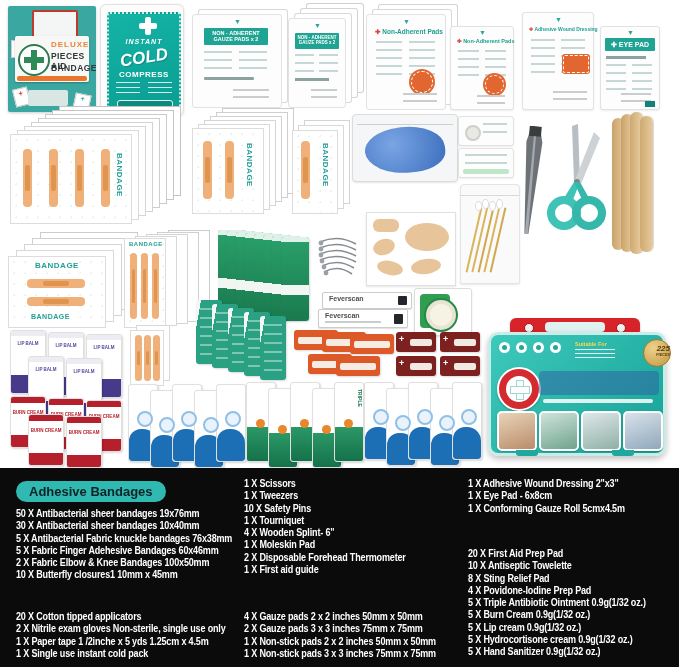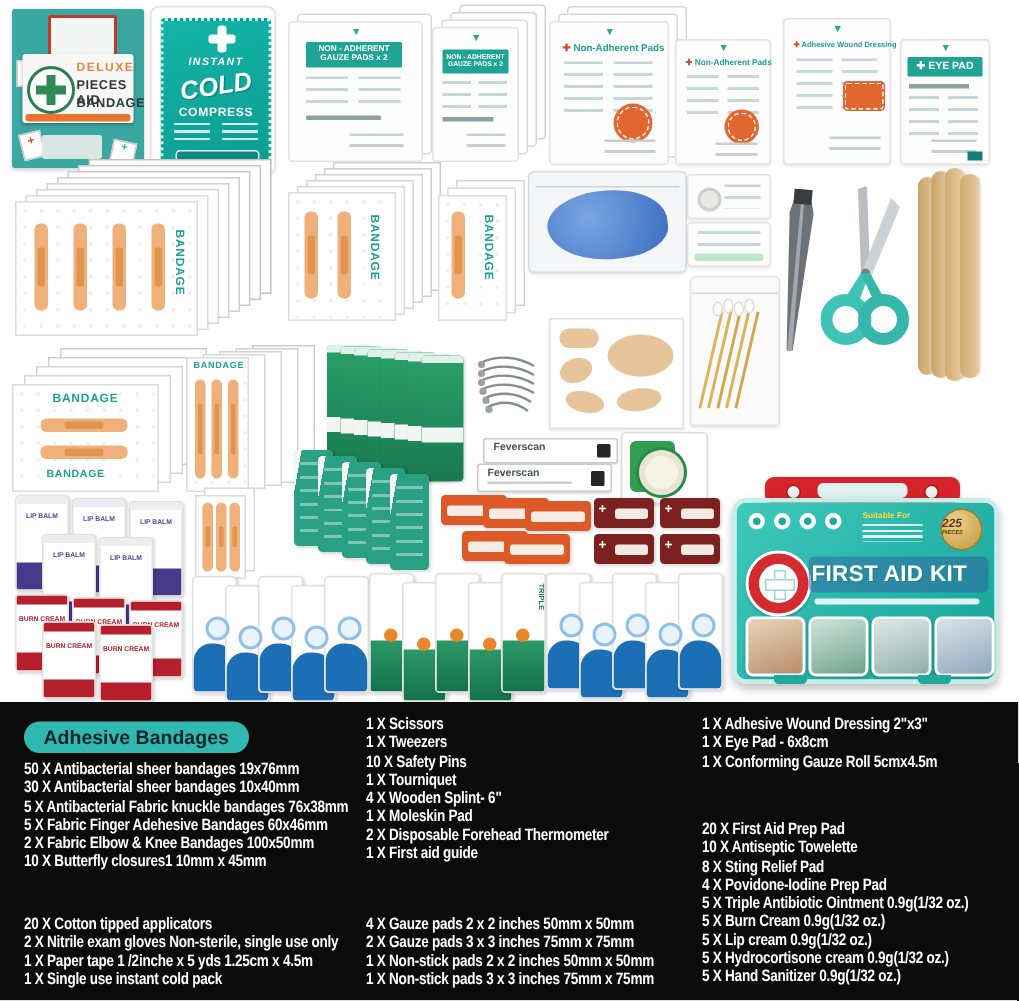--- a/index.html
+++ b/index.html
@@ -433,32 +433,31 @@
       <div class="abs" style="left:14px;top:5px;width:8px;height:8px;border-radius:50%;background:#f0f0f0;border:1px solid #9e1b20;"></div>
       <div class="abs" style="right:14px;top:5px;width:8px;height:8px;border-radius:50%;background:#f0f0f0;border:1px solid #9e1b20;"></div>
     </div>
     <div class="kit-body">
       <div class="kicon" style="left:8px;"></div>
       <div class="kicon" style="left:25px;"></div>
       <div class="kicon" style="left:42px;"></div>
       <div class="kicon" style="left:59px;"></div>
       <div class="abs" style="left:84px;top:6px;font-size:5.5px;font-weight:bold;color:#ffd84a;">Suitable For</div>
       <div class="abs" style="left:84px;top:14px;width:40px;height:12px;background:repeating-linear-gradient(180deg,rgba(255,255,255,.85) 0 1.5px,transparent 1.5px 4px);"></div>
-      <div class="abs" style="left:136px;top:4px;width:26px;height:26px;border-radius:50%;background:radial-gradient(circle at 35% 30%,#ecd28c,#c3963f);border:1px solid #9e7a2c;text-align:left;font-style:italic;">
+      <div class="abs" style="left:152px;top:4px;width:26px;height:26px;border-radius:50%;background:radial-gradient(circle at 35% 30%,#ecd28c,#c3963f);border:1px solid #9e7a2c;text-align:right;font-style:italic;">
         <div style="font-size:8px;font-weight:bold;color:#5a3c10;margin-top:5px;line-height:8px;">225</div>
         <div style="font-size:3.8px;font-weight:bold;color:#5a3c10;">PIECES</div>
       </div>
       <div class="abs" style="left:6px;top:32px;width:40px;height:40px;border-radius:50%;background:#d32b2f;border:2px solid #fff;box-shadow:0 1px 2px rgba(0,0,0,.25);">
         <div class="abs" style="left:7px;top:7px;width:26px;height:26px;border-radius:50%;background:#fff;">
           <div class="abs" style="left:10px;top:4px;width:6px;height:18px;background:#fdfdfd;border:1px solid #9fd6cf;"></div>
           <div class="abs" style="left:4px;top:10px;width:18px;height:6px;background:#fdfdfd;border:1px solid #9fd6cf;"></div>
         </div>
       </div>
       <div class="abs" style="left:48px;top:36px;width:120px;height:24px;background:rgba(47,94,160,.5);border-radius:4px;"></div>
-      <div class="abs" style="left:50px;top:39px;width:118px;font-size:15px;font-weight:bold;color:#fff;letter-spacing:.2px;text-shadow:1px 1px 0 #1b8a80;white-space:nowrap;">FIRST AID KIT</div>
       <div class="abs" style="left:52px;top:64px;width:110px;height:4px;background:rgba(255,255,255,.85);border-radius:2px;"></div>
       <div class="kphoto" style="left:6px;background:linear-gradient(160deg,#e8d4b8,#b98c6a);"></div>
       <div class="kphoto" style="left:48px;background:linear-gradient(160deg,#cfe3da,#6fa38e);"></div>
       <div class="kphoto" style="left:90px;background:linear-gradient(160deg,#dfe7ea,#8fb0a6);"></div>
       <div class="kphoto" style="left:132px;background:linear-gradient(160deg,#d8e2ea,#90a8bc);"></div>
     </div>
     <div class="abs" style="left:30px;top:132px;width:22px;height:6px;background:#1fa99e;border-radius:0 0 3px 3px;"></div>
     <div class="abs" style="left:126px;top:132px;width:22px;height:6px;background:#1fa99e;border-radius:0 0 3px 3px;"></div>
   </div>
 

